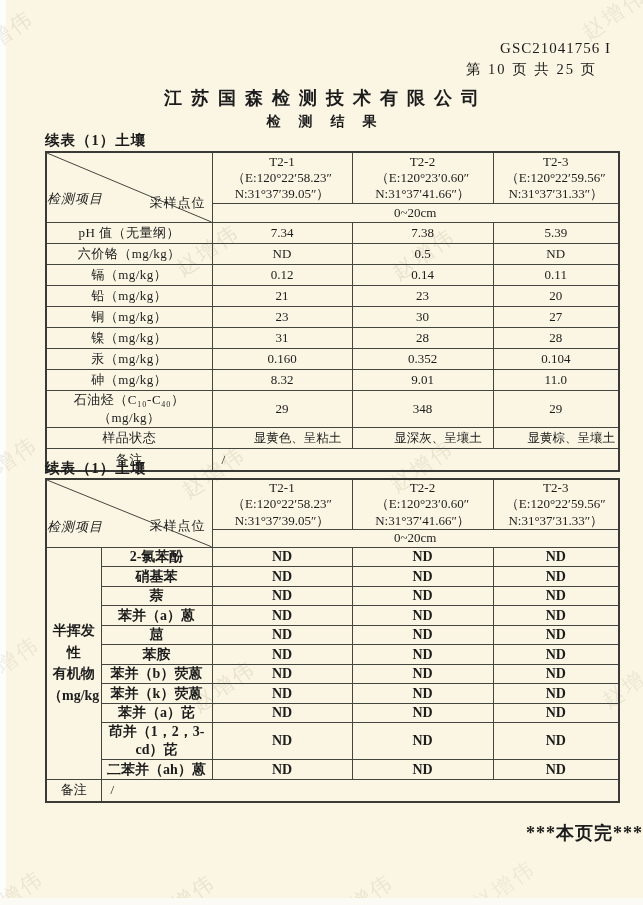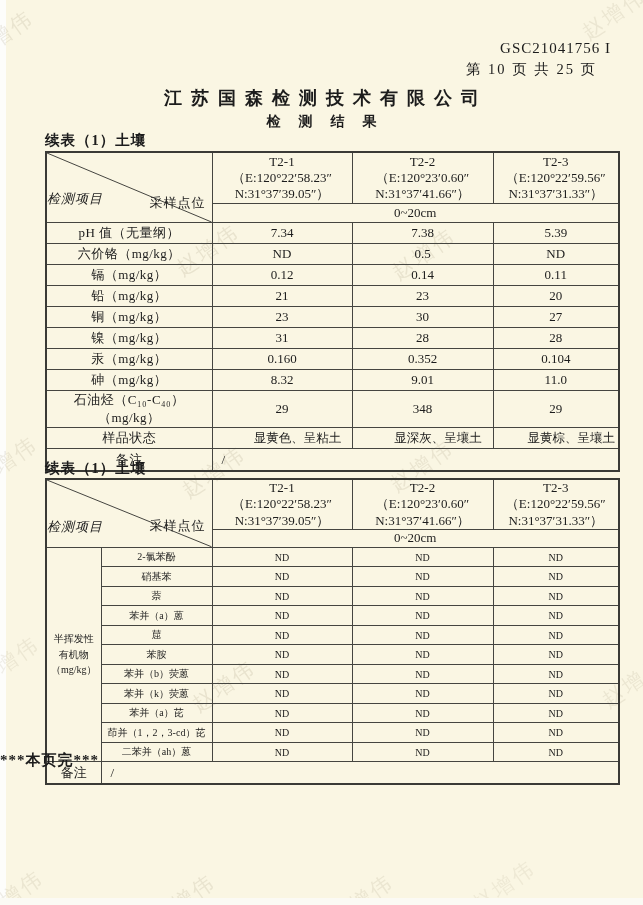--- a/index.html
+++ b/index.html
@@ -39,41 +39,41 @@
        font-size:13px; overflow:hidden; }
   table { border:2px solid #3a3a36; }
 
   .t1 .coords-row td { height:50px; }
   .t1 .depth-row td { height:18px; }
   .t1 .data-row td { height:20px; }
   .t1 .remark-row td { height:21px; }
 
   .t2 .coords-row td { height:44px; }
   .t2 .depth-row td { height:17px; }
-  .t2 .data-row td { height:18.5px; font-size:10px; }
+  .t2 .data-row td { height:18.5px; font-size:14px;font-weight:bold; }
   .t2 .remark-row td { height:21px; }
 
   .colhead div { line-height:1.25; font-size:13px; }
   .colhead .pid { font-size:13px; }
 
   .corner { position:relative; padding:0; }
   .corner svg { position:absolute; left:0; top:0; width:100%; height:100%; }
   .corner-top { position:absolute; right:6px; top:30px; font-size:13px; letter-spacing:1px;margin-top:11px; }
   .corner-bottom { position:absolute; left:0; bottom:14px; font-size:13px; letter-spacing:1px;font-style:italic; }
   .t2 .corner-top { top:26px; }
   .t2 .corner-bottom { bottom:11px; }
 
   .name-cell { letter-spacing:0.5px; }
   .t2 .name-cell { letter-spacing:0; font-size:12px; }
   .remark-val { text-align:left; padding-left:9px; }
   .group-cell { white-space:pre-line; font-size:12.5px; line-height:1.55; padding:0 1px; }
   .state-cell { font-size:12.5px;padding-left:33px; }
 
-  .footer { position:absolute; top:751px; left:0; width:100%; text-align:left;
-            font-size:15px; font-weight:bold; letter-spacing:1px; }
+  .footer { position:absolute; top:821px; left:0; width:100%; text-align:right;
+            font-size:18px; font-weight:bold; letter-spacing:1px; }
 </style>
 </head>
 <body>
 
 <div class="page">
   <div class="edge-left"></div>
 
   <div id="wm-layer">
       <div class="wm" style="left: -34px; top: 22px; opacity: 0.4;">赵增伟</div>
       <div class="wm" style="left: 578px; top: 0px; opacity: 0.35;">赵增伟</div>

